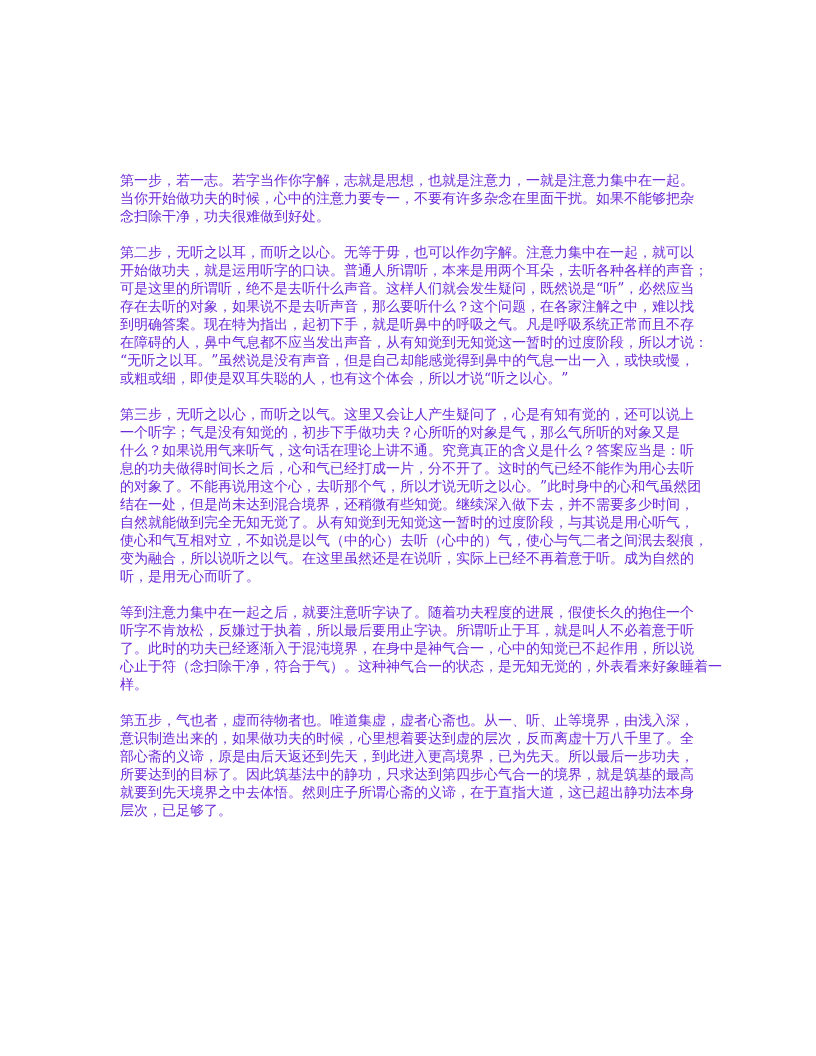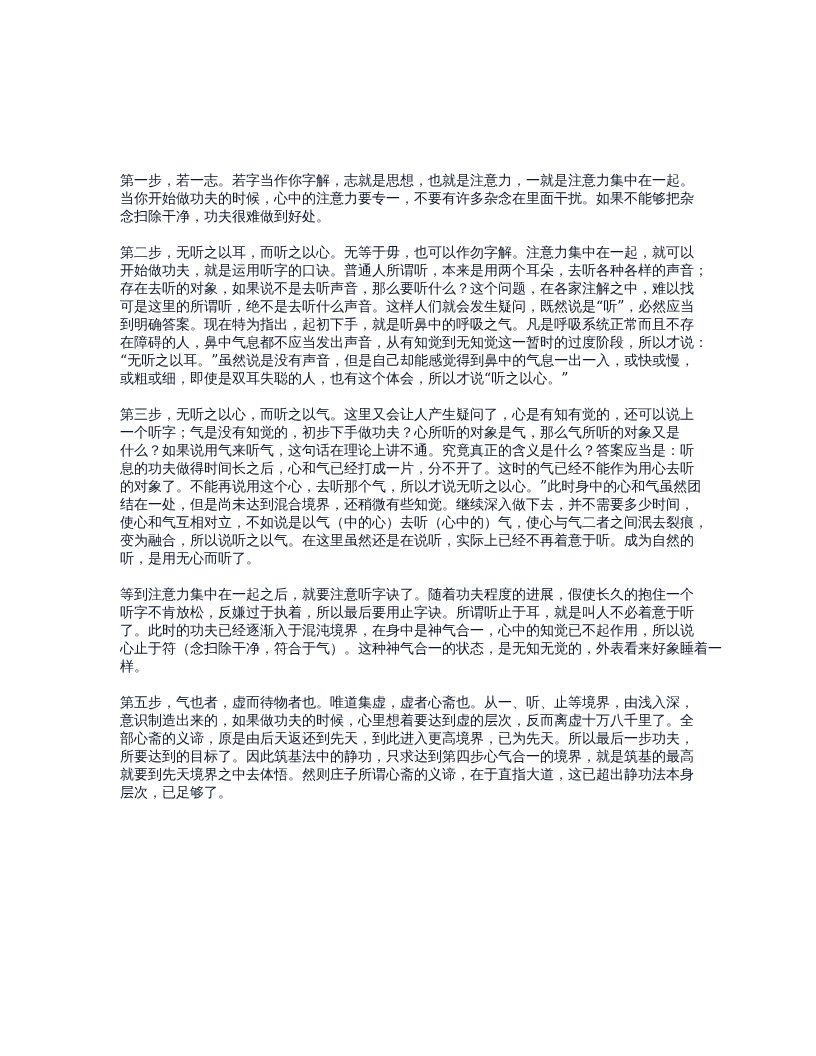--- a/index.html
+++ b/index.html
@@ -2,54 +2,55 @@
 <html><head>
   <meta charset="utf-8">
   <style>
     html, body { margin: 0; padding: 0; background: #ffffff; }
     body { width: 816px; height: 1056px; position: relative; overflow: hidden; }
     .page {
       position: absolute;
       left: 120px;
       top: 171px;
       width: 580px;
-      color: #0f172a;
+      color: #6d28d9;
       font-family: "DejaVu Serif", "Liberation Serif", serif;
       font-size: 14px;
       line-height: 18px;
     }
     .para { margin: 0 0 18px 0; }
     .line { display: block; white-space: nowrap; height: 18px; overflow: visible; }
   </style>
 </head>
 <body>
 
 <div class="page">
   <div class="para">
     <span class="line">第一步，若一志。若字当作你字解，志就是思想，也就是注意力，一就是注意力集中在一起。</span>
     <span class="line">当你开始做功夫的时候，心中的注意力要专一，不要有许多杂念在里面干扰。如果不能够把杂</span>
     <span class="line">念扫除干净，功夫很难做到好处。</span>
   </div>
   <div class="para">
     <span class="line">第二步，无听之以耳，而听之以心。无等于毋，也可以作勿字解。注意力集中在一起，就可以</span>
     <span class="line">开始做功夫，就是运用听字的口诀。普通人所谓听，本来是用两个耳朵，去听各种各样的声音；</span>
+    <span class="line">可是这里的所谓听，绝不是去听什么声音。这样人们就会发生疑问，既然说是“听”，必然应当</span>
     <span class="line">存在去听的对象，如果说不是去听声音，那么要听什么？这个问题，在各家注解之中，难以找</span>
-    <span class="line">可是这里的所谓听，绝不是去听什么声音。这样人们就会发生疑问，既然说是“听”，必然应当</span>
     <span class="line">到明确答案。现在特为指出，起初下手，就是听鼻中的呼吸之气。凡是呼吸系统正常而且不存</span>
     <span class="line">在障碍的人，鼻中气息都不应当发出声音，从有知觉到无知觉这一暂时的过度阶段，所以才说：</span>
     <span class="line">“无听之以耳。”虽然说是没有声音，但是自己却能感觉得到鼻中的气息一出一入，或快或慢，</span>
     <span class="line">或粗或细，即使是双耳失聪的人，也有这个体会，所以才说“听之以心。”</span>
   </div>
   <div class="para">
     <span class="line">第三步，无听之以心，而听之以气。这里又会让人产生疑问了，心是有知有觉的，还可以说上</span>
     <span class="line">一个听字；气是没有知觉的，初步下手做功夫？心所听的对象是气，那么气所听的对象又是</span>
     <span class="line">什么？如果说用气来听气，这句话在理论上讲不通。究竟真正的含义是什么？答案应当是：听</span>
     <span class="line">息的功夫做得时间长之后，心和气已经打成一片，分不开了。这时的气已经不能作为用心去听</span>
     <span class="line">的对象了。不能再说用这个心，去听那个气，所以才说无听之以心。”此时身中的心和气虽然团</span>
     <span class="line">结在一处，但是尚未达到混合境界，还稍微有些知觉。继续深入做下去，并不需要多少时间，</span>
+    <span class="line">自然就能做到完全无知无觉了。从有知觉到无知觉这一暂时的过度阶段，与其说是用心听气，</span>
     <span class="line">使心和气互相对立，不如说是以气（中的心）去听（心中的）气，使心与气二者之间泯去裂痕，</span>
     <span class="line">变为融合，所以说听之以气。在这里虽然还是在说听，实际上已经不再着意于听。成为自然的</span>
     <span class="line">听，是用无心而听了。</span>
   </div>
   <div class="para">
     <span class="line">等到注意力集中在一起之后，就要注意听字诀了。随着功夫程度的进展，假使长久的抱住一个</span>
     <span class="line">听字不肯放松，反嫌过于执着，所以最后要用止字诀。所谓听止于耳，就是叫人不必着意于听</span>
     <span class="line">了。此时的功夫已经逐渐入于混沌境界，在身中是神气合一，心中的知觉已不起作用，所以说</span>
     <span class="line">心止于符（念扫除干净，符合于气）。这种神气合一的状态，是无知无觉的，外表看来好象睡着一</span>
     <span class="line">样。</span>

